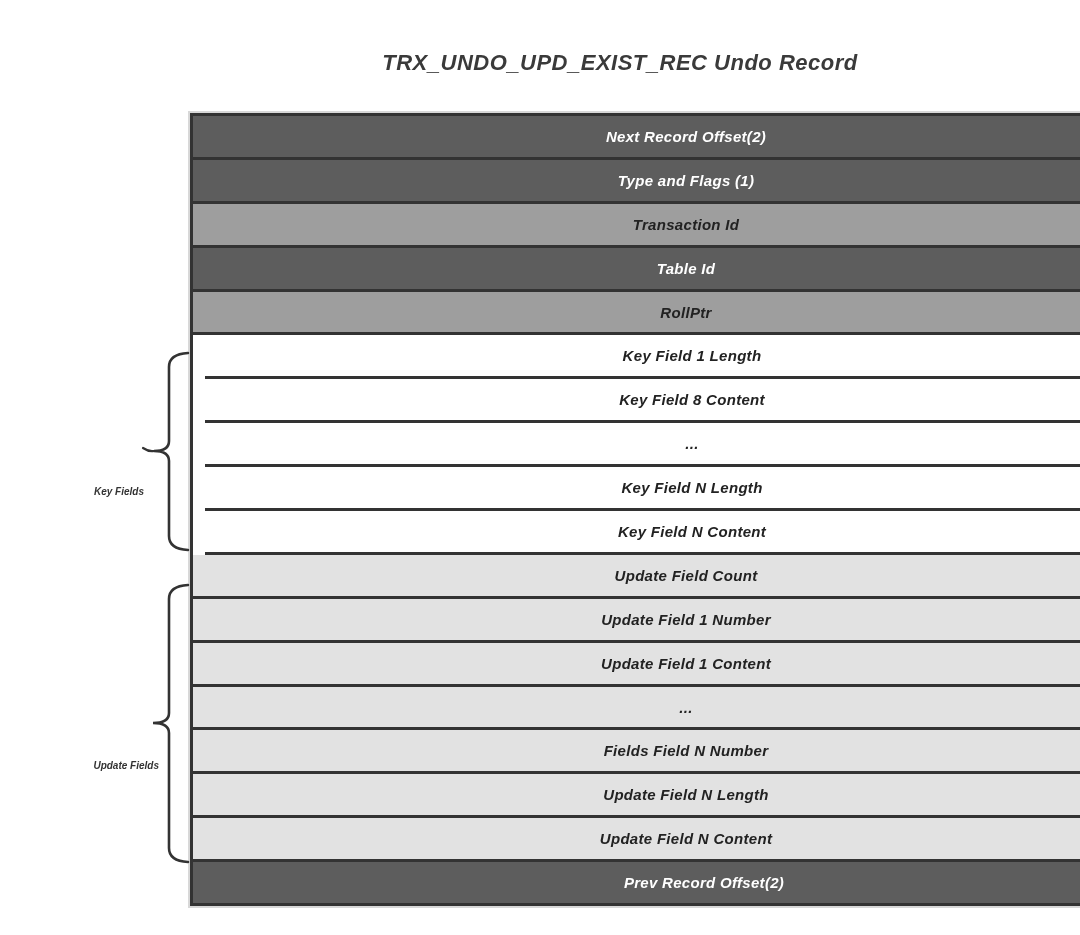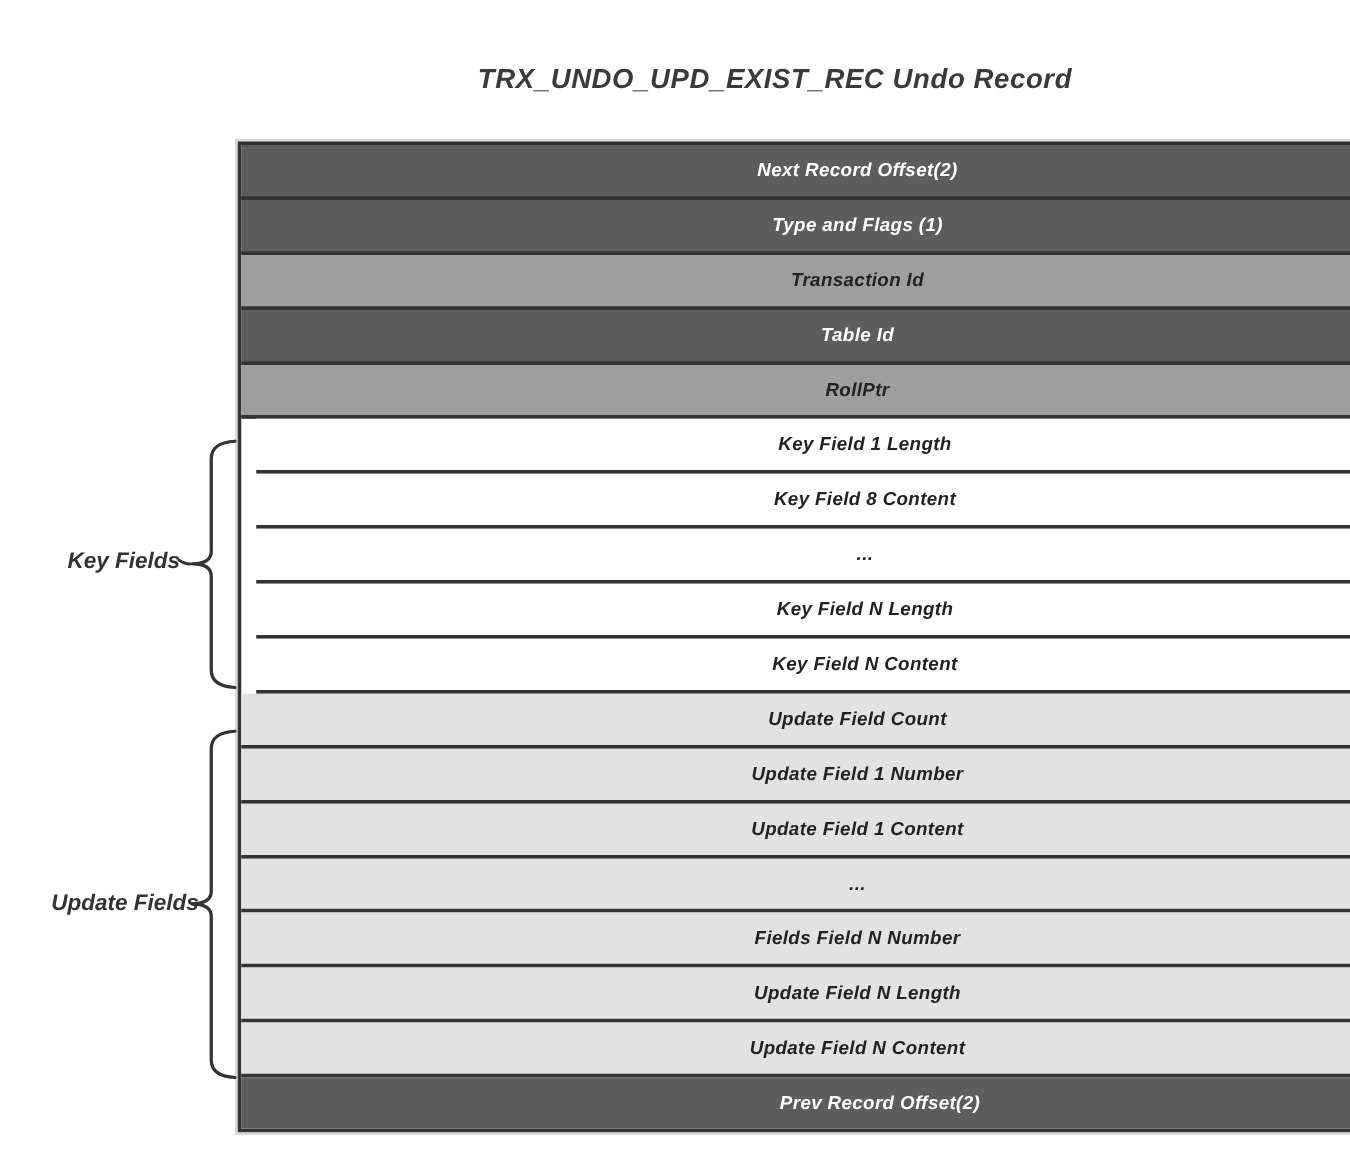--- a/index.html
+++ b/index.html
@@ -53,26 +53,27 @@
   .tone-light  { background: var(--row-light, #e2e2e2);  color: var(--text-on-light, #2b2b2b); }
 
   .brace-layer {
     position: absolute;
     left: 0; top: 0;
     width: 1080px; height: 935px;
     pointer-events: none;
   }
   .brace-label {
     position: absolute;
-    font-size: 18px;
+    font-size: 10px;
     font-style: italic;
     font-weight: 600;
     color: #333333;
     text-align: right;
     white-space: nowrap;
+    margin-top: 48px;
   }
   .label-key-fields    { left: 40px; width: 104px; top: 438px; }
   .label-update-fields { left: 40px; width: 119px; top: 712px; }
 </style>
 </head>
 <body>
 
 <div class="stage">
 
   <div class="diagram-title">TRX_UNDO_UPD_EXIST_REC Undo Record</div>

